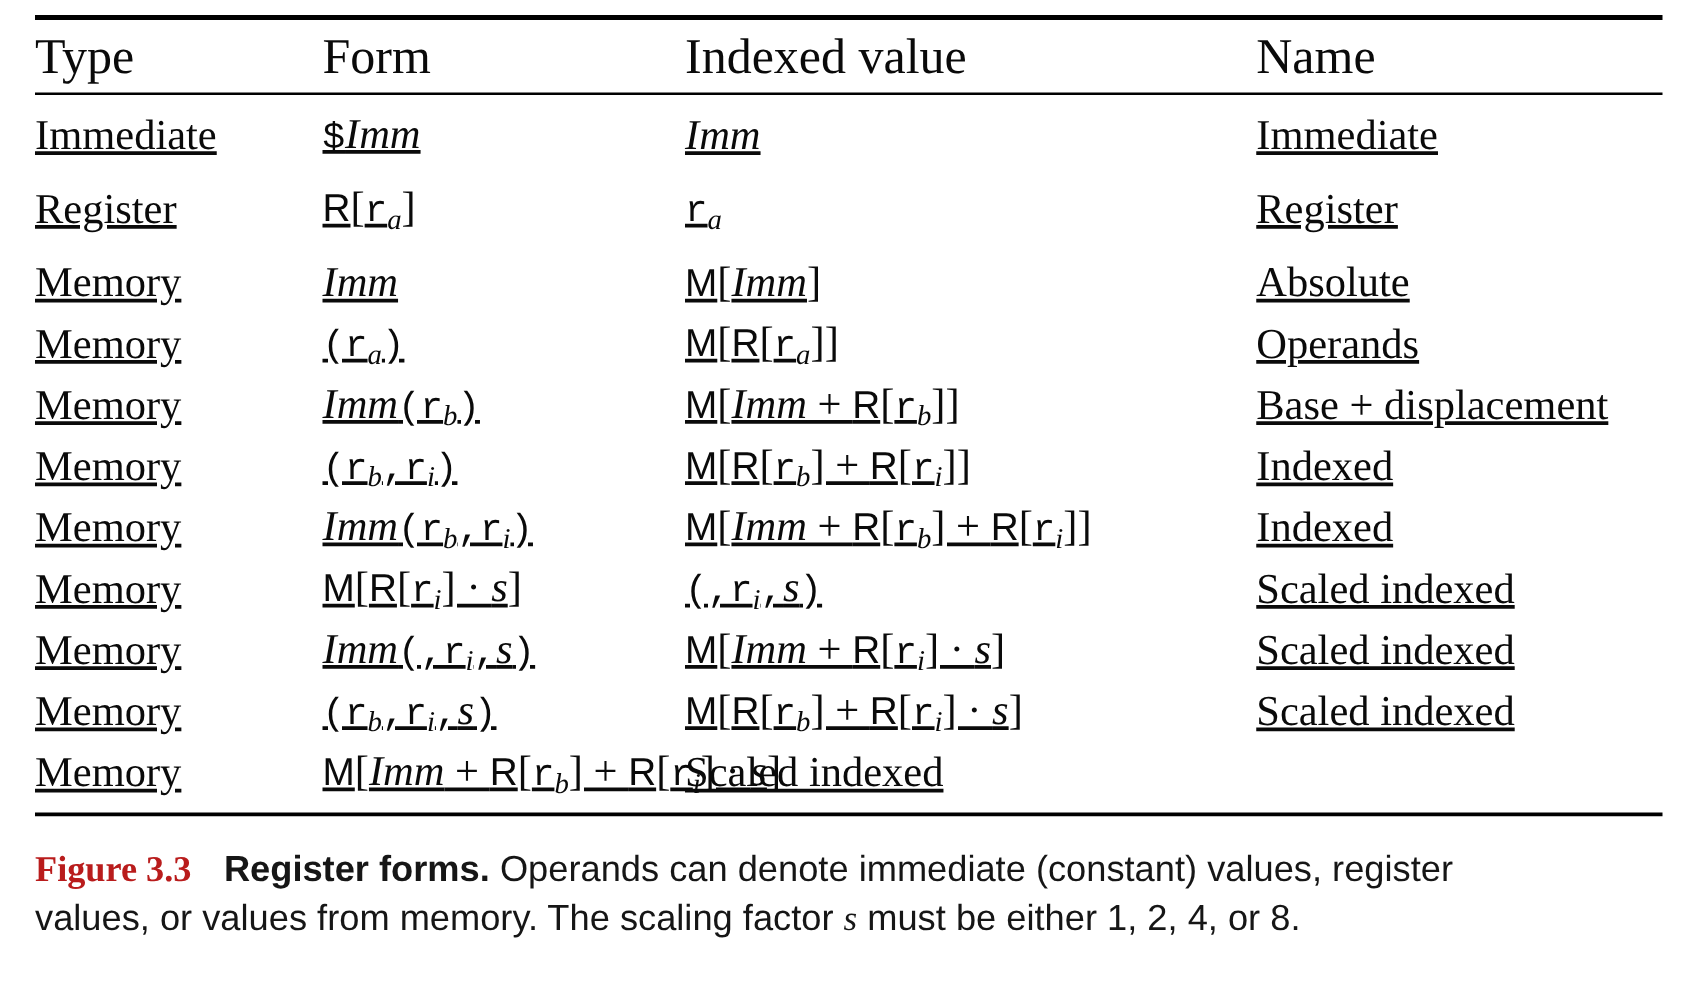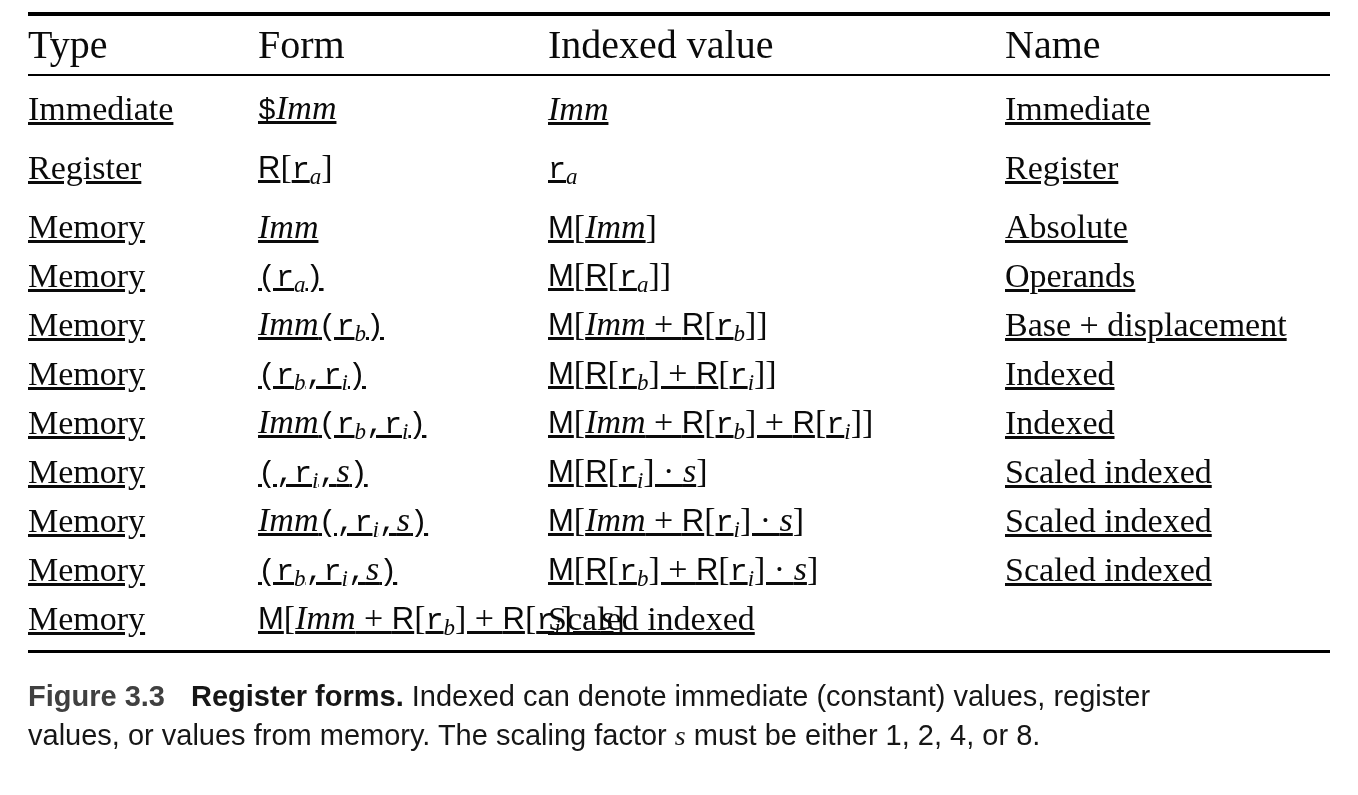--- a/index.html
+++ b/index.html
@@ -115,22 +115,22 @@
           <div class="cell">Indexed</div>
         </div>
         <div class="trow grid-row">
           <div class="cell">Memory</div>
           <div class="cell"><span class="tk-it">Imm</span><span class="tk-tt">(r</span><span class="tk-sub">b</span><span class="tk-tt">,r</span><span class="tk-sub">i</span><span class="tk-tt">)</span></div>
           <div class="cell"><span class="tk-sf">M</span><span class="tk-rm">[</span><span class="tk-it">Imm</span><span class="tk-rm"> + </span><span class="tk-sf">R</span><span class="tk-rm">[</span><span class="tk-tt">r</span><span class="tk-sub">b</span><span class="tk-rm">] + </span><span class="tk-sf">R</span><span class="tk-rm">[</span><span class="tk-tt">r</span><span class="tk-sub">i</span><span class="tk-rm">]]</span></div>
           <div class="cell">Indexed</div>
         </div>
         <div class="trow grid-row">
           <div class="cell">Memory</div>
+          <div class="cell"><span class="tk-sf">M</span><span class="tk-rm">[</span><span class="tk-sf">R</span><span class="tk-rm">[</span><span class="tk-tt">r</span><span class="tk-sub">i</span><span class="tk-rm">] · </span><span class="tk-it">s</span><span class="tk-rm">]</span></div>
           <div class="cell"><span class="tk-tt">(,r</span><span class="tk-sub">i</span><span class="tk-tt">,</span><span class="tk-it">s</span><span class="tk-tt">)</span></div>
-          <div class="cell"><span class="tk-sf">M</span><span class="tk-rm">[</span><span class="tk-sf">R</span><span class="tk-rm">[</span><span class="tk-tt">r</span><span class="tk-sub">i</span><span class="tk-rm">] · </span><span class="tk-it">s</span><span class="tk-rm">]</span></div>
           <div class="cell">Scaled indexed</div>
         </div>
         <div class="trow grid-row">
           <div class="cell">Memory</div>
           <div class="cell"><span class="tk-it">Imm</span><span class="tk-tt">(,r</span><span class="tk-sub">i</span><span class="tk-tt">,</span><span class="tk-it">s</span><span class="tk-tt">)</span></div>
           <div class="cell"><span class="tk-sf">M</span><span class="tk-rm">[</span><span class="tk-it">Imm</span><span class="tk-rm"> + </span><span class="tk-sf">R</span><span class="tk-rm">[</span><span class="tk-tt">r</span><span class="tk-sub">i</span><span class="tk-rm">] · </span><span class="tk-it">s</span><span class="tk-rm">]</span></div>
           <div class="cell">Scaled indexed</div>
         </div>
         <div class="trow grid-row">
           <div class="cell">Memory</div>
@@ -141,18 +141,18 @@
         <div class="trow grid-row">
           <div class="cell">Memory</div>
           <div class="cell"><span class="tk-sf">M</span><span class="tk-rm">[</span><span class="tk-it">Imm</span><span class="tk-rm"> + </span><span class="tk-sf">R</span><span class="tk-rm">[</span><span class="tk-tt">r</span><span class="tk-sub">b</span><span class="tk-rm">] + </span><span class="tk-sf">R</span><span class="tk-rm">[</span><span class="tk-tt">r</span><span class="tk-sub">i</span><span class="tk-rm">] · </span><span class="tk-it">s</span><span class="tk-rm">]</span></div>
           <div class="cell">Scaled indexed</div>
         </div>
       </div>
   </div>
 
   <div class="caption">
     <div class="cap-line" id="cap-line-1">
-      <span class="fig-label" id="fig-label" style="color: #404040;">Figure 3.3</span><span id="cap1-rest"><span class="cap-b">Register forms.</span><span class="cap-r"> Indexed can denote immediate (constant) values, register</span></span>
+      <span class="fig-label" id="fig-label" style="color: #b91c1c; font-family: Liberation Serif, serif;">Figure 3.3</span><span id="cap1-rest"><span class="cap-b">Register forms.</span><span class="cap-r"> Operands can denote immediate (constant) values, register</span></span>
     </div>
     <div class="cap-line" id="cap-line-2"><span class="cap-r">values, or values from memory. The scaling factor </span><span class="cap-i">s</span><span class="cap-r"> must be either 1, 2, 4, or 8.</span></div>
   </div>
 
 </div>
 
 </body></html>

